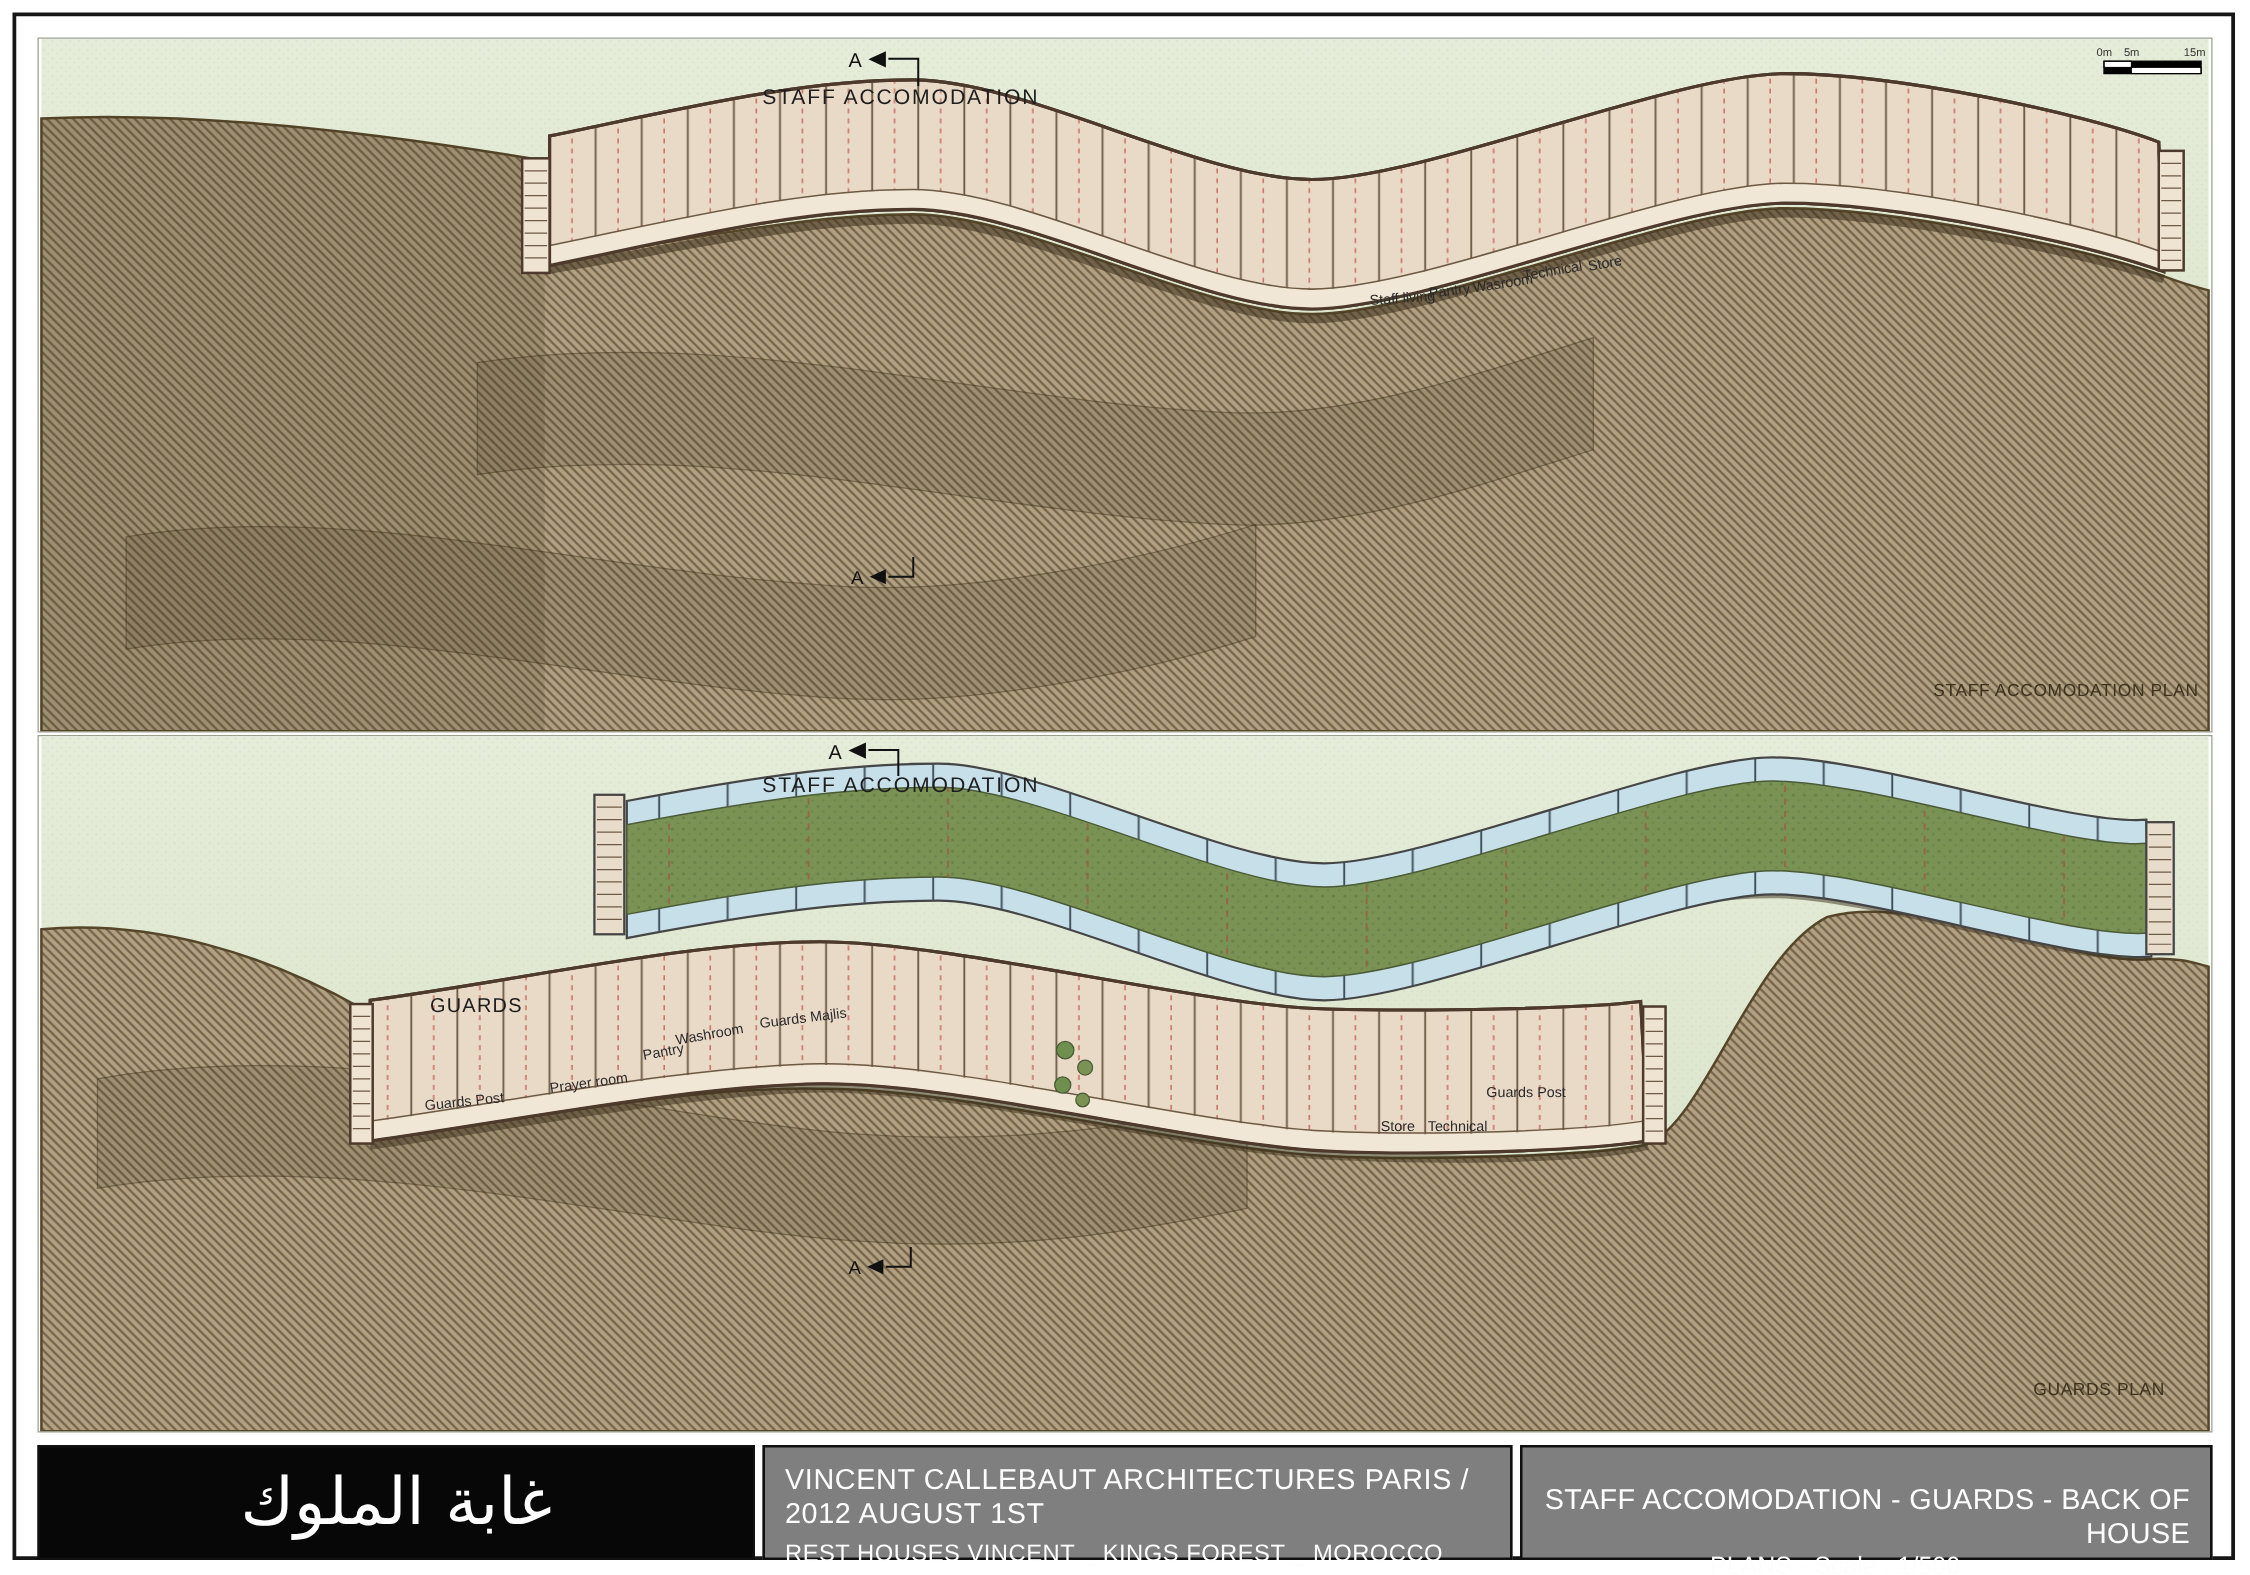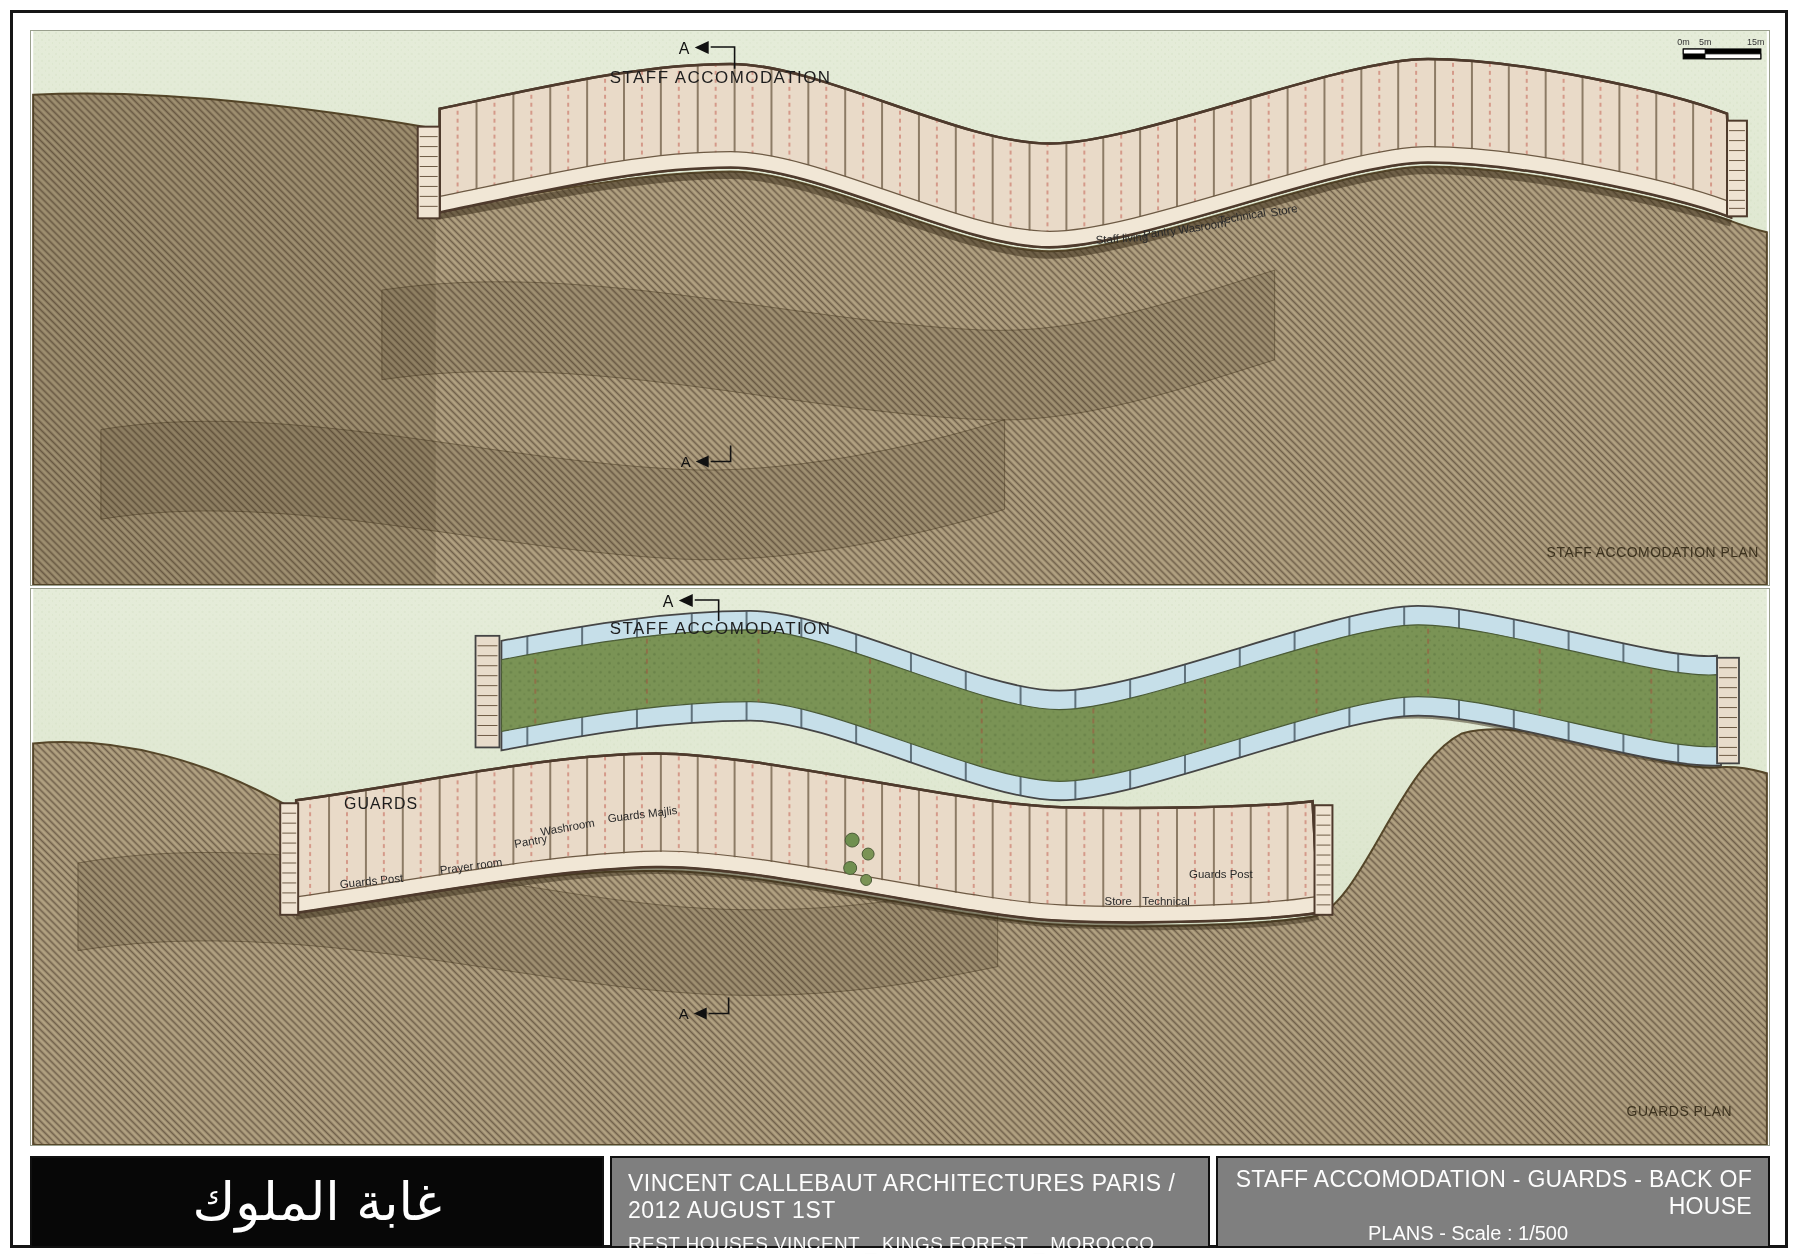--- a/index.html
+++ b/index.html
@@ -11,21 +11,21 @@
   .panel svg{display:block;width:100%;height:100%;}
   
   .titlebar{position:absolute;left:30px;top:1156px;width:1740px;height:92px;}
   .tb-box{position:absolute;top:0;height:92px;box-sizing:border-box;border:2px solid #101010;}
   .tb-black{left:0;width:574px;background:#070707;display:flex;align-items:center;justify-content:center;}
   .tb-black .arabic{color:#ffffff;font-size:52px;line-height:1;direction:rtl;font-family:"DejaVu Sans",sans-serif;}
   .tb-gray{background:#7f7f7f;color:#fdfdfd;}
   .tb-mid{left:580px;width:600px;padding:12px 0 0 16px;}
   .tb-mid .l1{font-size:23px;letter-spacing:0.5px;}
   .tb-mid .l2{font-size:19px;margin-top:9px;letter-spacing:0.4px;}
-  .tb-right{left:1186px;width:554px;padding:8px 16px 0 0;}
+  .tb-right{left:1186px;width:554px;padding:28px 16px 0 0;}
   .tb-right .l1{font-size:23px;text-align:right;letter-spacing:0.3px;}
   .tb-right .l2{font-size:20px;margin-top:2px;padding-left:150px;}
   text{font-family:"Liberation Sans",sans-serif;}
 </style>
 </head>
 <body>
 
 <div class="frame"></div>
 
 <div class="panel" id="panel1">

